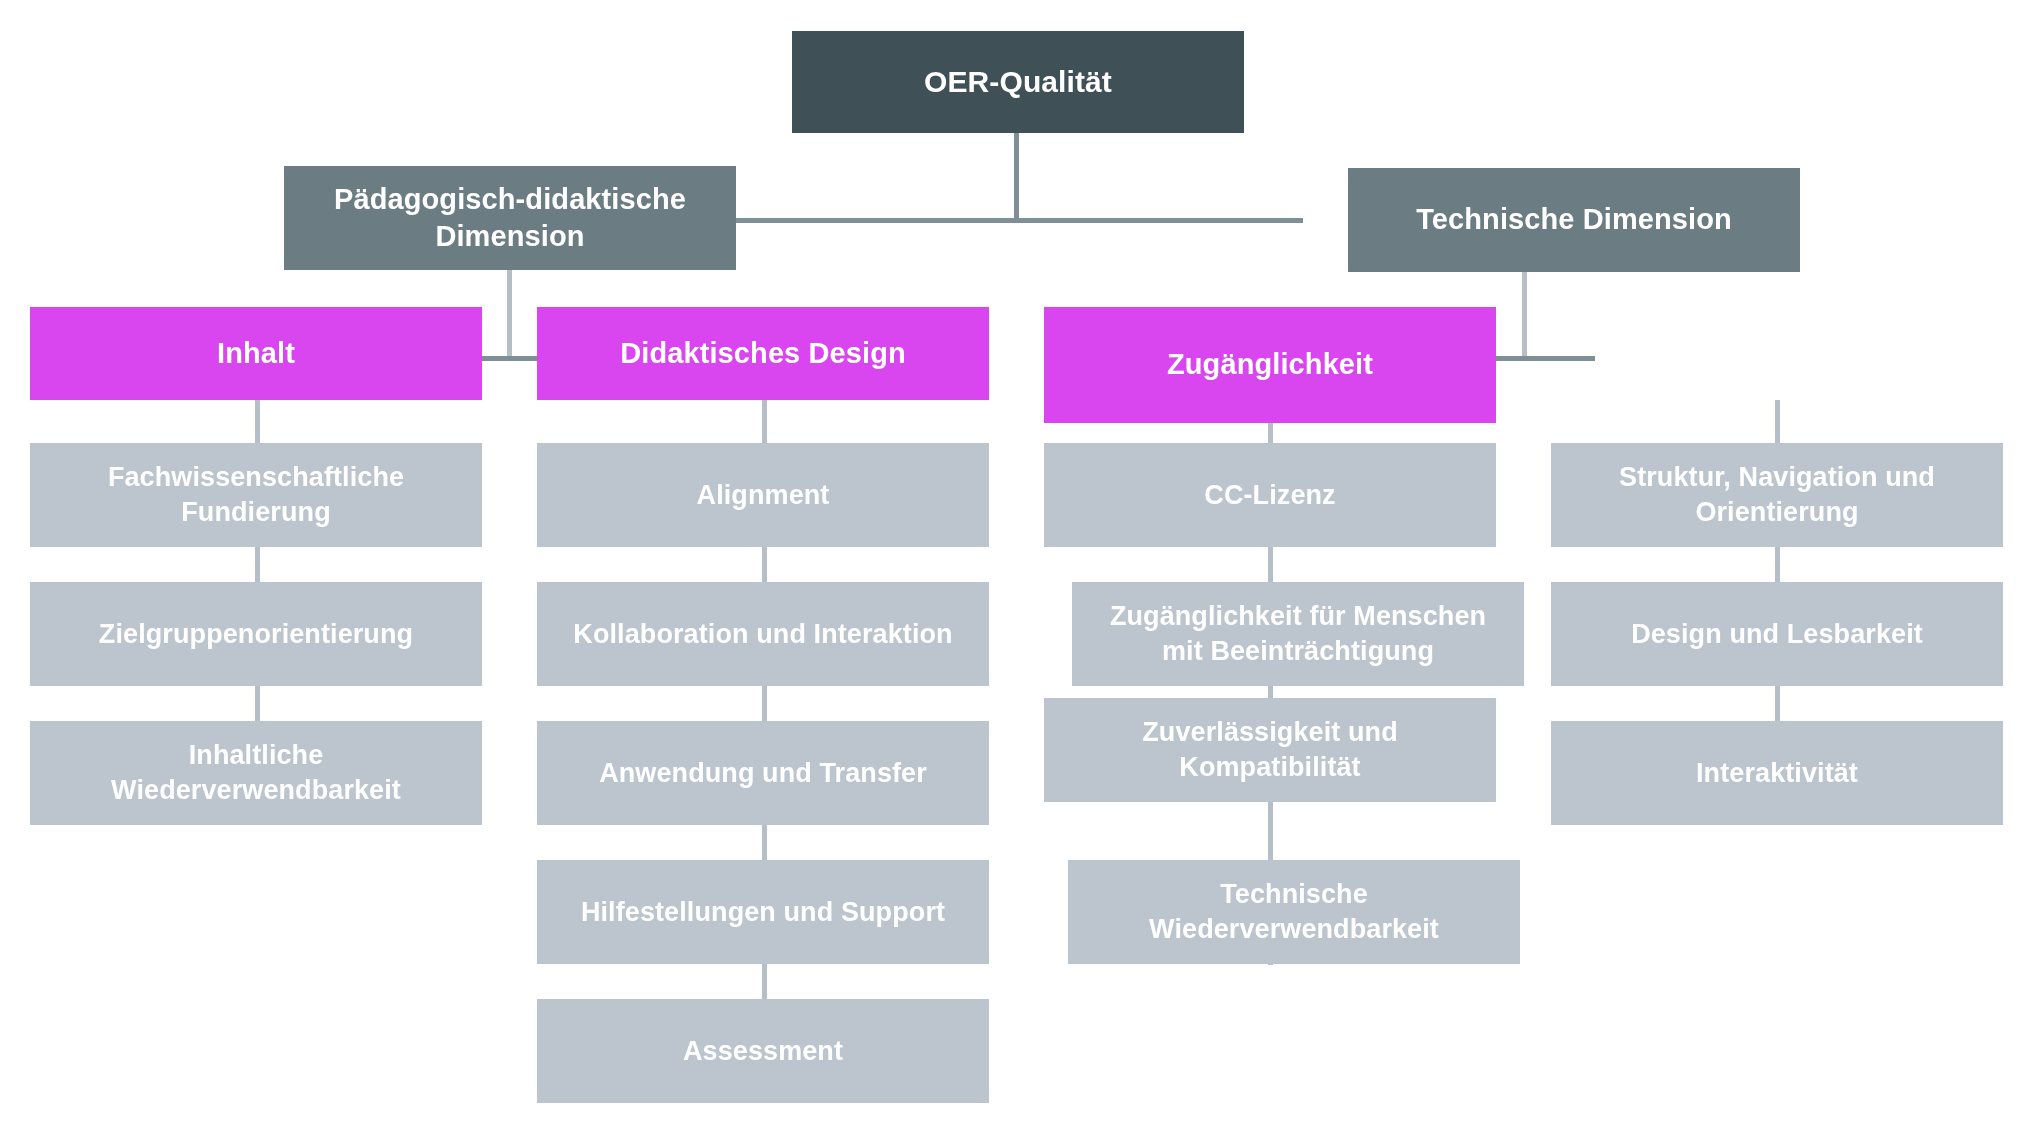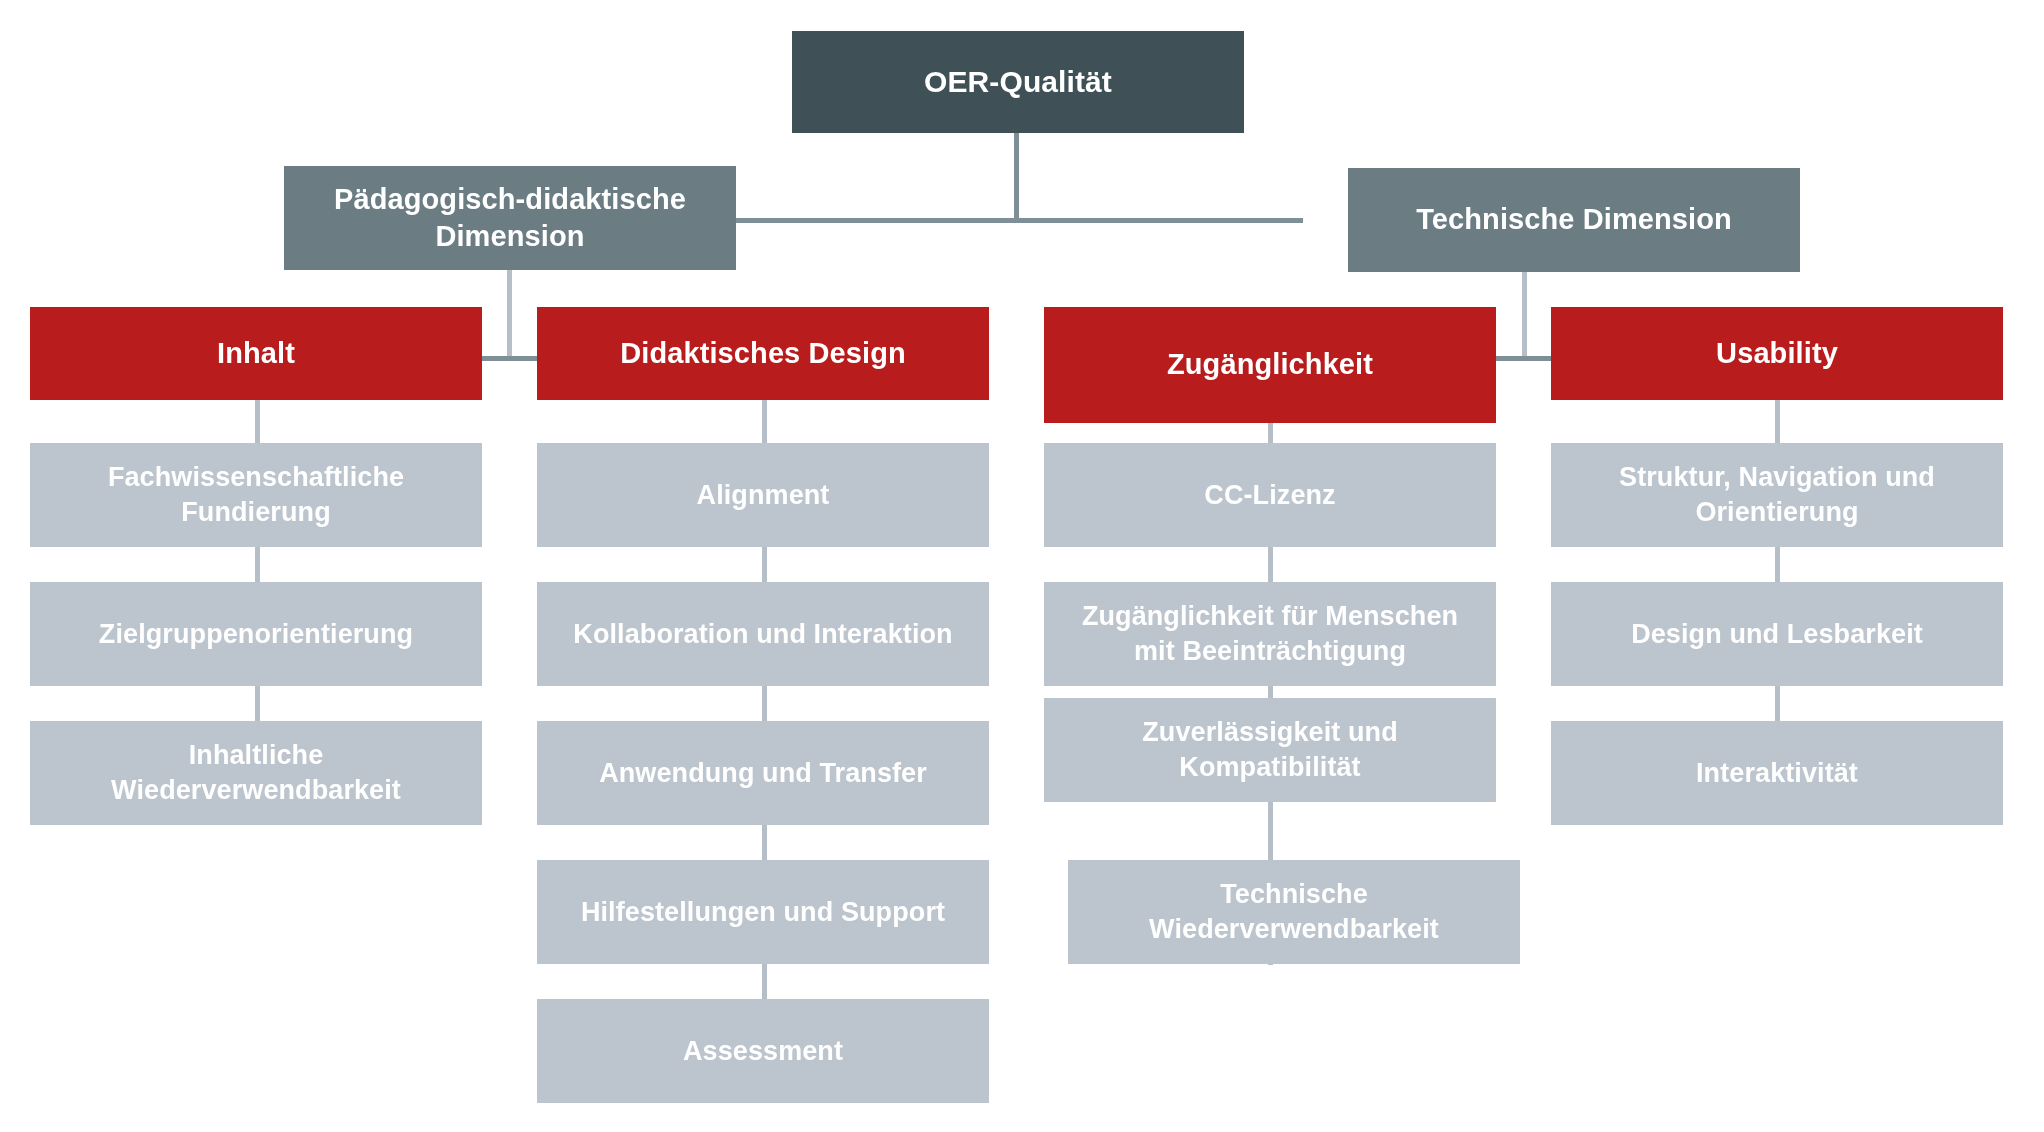--- a/index.html
+++ b/index.html
@@ -28,21 +28,21 @@
     color: #ffffff;
     font-weight: bold;
     line-height: 1.28;
     padding: 4px 14px;
     letter-spacing: 0.1px;
     z-index: 3;
   }
   .node span { display: block; }
   .lvl1 { background: #3f5056; font-size: 30px; }
   .lvl2 { background: #6b7c83; font-size: 29px; }
-  .lvl3 { background: #b91c1c; font-size: 29px; text-align: center; }
+  .lvl3 { background: #d946ef; font-size: 29px; text-align: center; }
   .lvl4 { background: #bcc4cd; font-size: 27px; }
 
   .conn {
     position: absolute;
     background: #7e8f98;
     z-index: 1;
   }
   .conn.light { background: #b6bfc7; }
 </style>
 </head>
@@ -85,23 +85,20 @@
   </div>
 
   <div class="node lvl3" style="left:537px; top:307px; width:452px; height:93px;">
     <span>Didaktisches Design</span>
   </div>
 
   <div class="node lvl3" style="left:1044px; top:307px; width:452px; height:116px;">
     <span>Zugänglichkeit</span>
   </div>
 
-  <div class="node lvl3" style="left:1551px; top:307px; width:452px; height:93px;">
-    <span>Usability</span>
-  </div>
 
   <div class="node lvl4" style="left:30px; top:443px; width:452px; height:104px;">
     <span>Fachwissenschaftliche Fundierung</span>
   </div>
   <div class="node lvl4" style="left:30px; top:582px; width:452px; height:104px;">
     <span>Zielgruppenorientierung</span>
   </div>
   <div class="node lvl4" style="left:30px; top:721px; width:452px; height:104px;">
     <span>Inhaltliche Wiederverwendbarkeit</span>
   </div>
@@ -118,21 +115,21 @@
   <div class="node lvl4" style="left:537px; top:721px; width:452px; height:104px;">
     <span>Anwendung und Transfer</span>
   </div>
   <div class="node lvl4" style="left:537px; top:999px; width:452px; height:104px;">
     <span>Assessment</span>
   </div>
 
   <div class="node lvl4" style="left:1044px; top:443px; width:452px; height:104px;">
     <span>CC-Lizenz</span>
   </div>
-  <div class="node lvl4" style="left:1044px; top:582px; width:452px; height:104px;">
+  <div class="node lvl4" style="left:1072px; top:582px; width:452px; height:104px;">
     <span>Zugänglichkeit für Menschen mit Beeinträchtigung</span>
   </div>
   <div class="node lvl4" style="left:1044px; top:698px; width:452px; height:104px;">
     <span>Zuverlässigkeit und Kompatibilität</span>
   </div>
   <div class="node lvl4" style="left:1044px; top:860px; width:452px; height:104px;margin-left:24px;">
     <span>Technische Wiederverwendbarkeit</span>
   </div>
 
   <div class="node lvl4" style="left:1551px; top:443px; width:452px; height:104px;">

